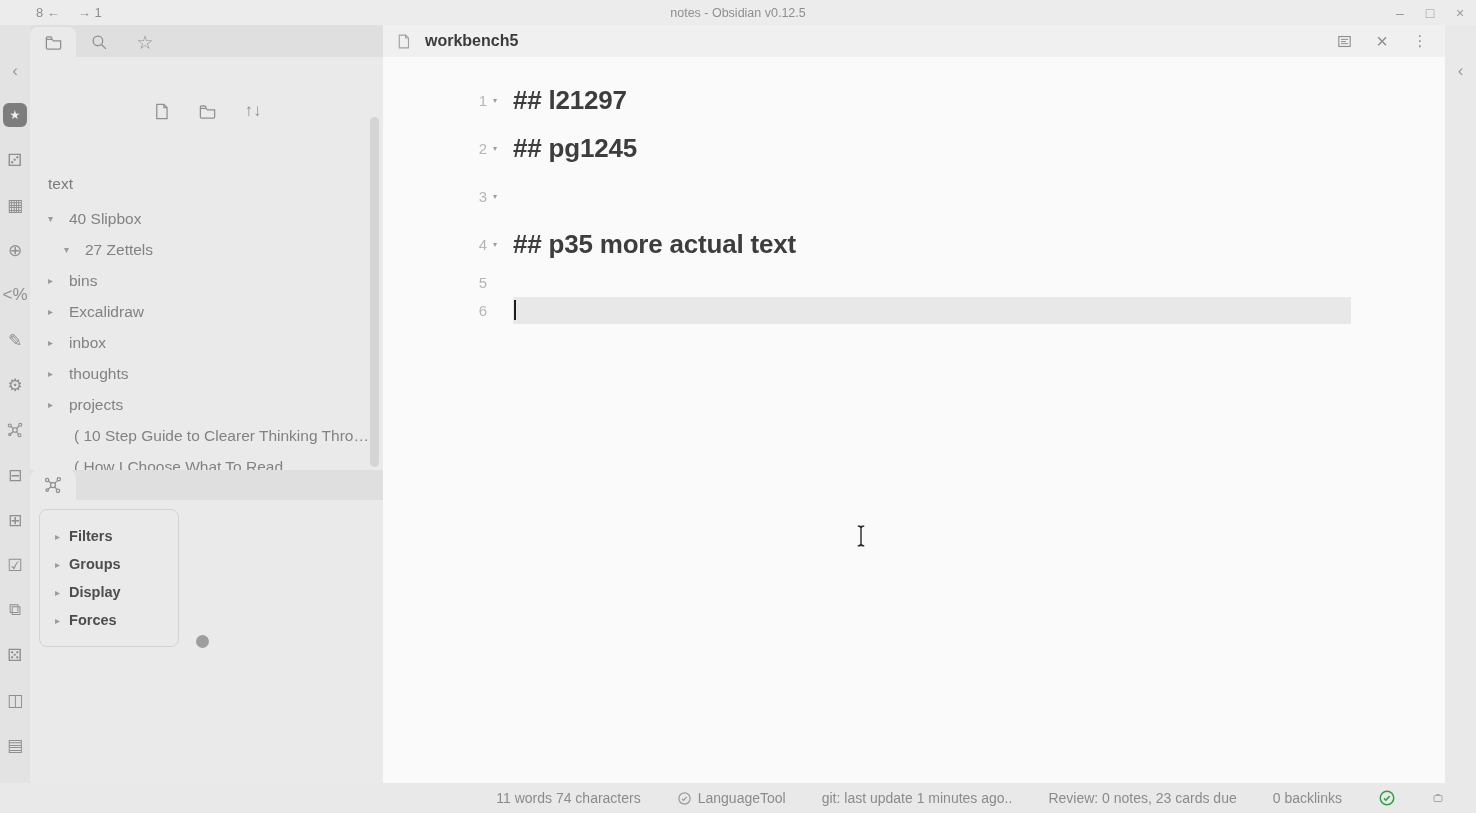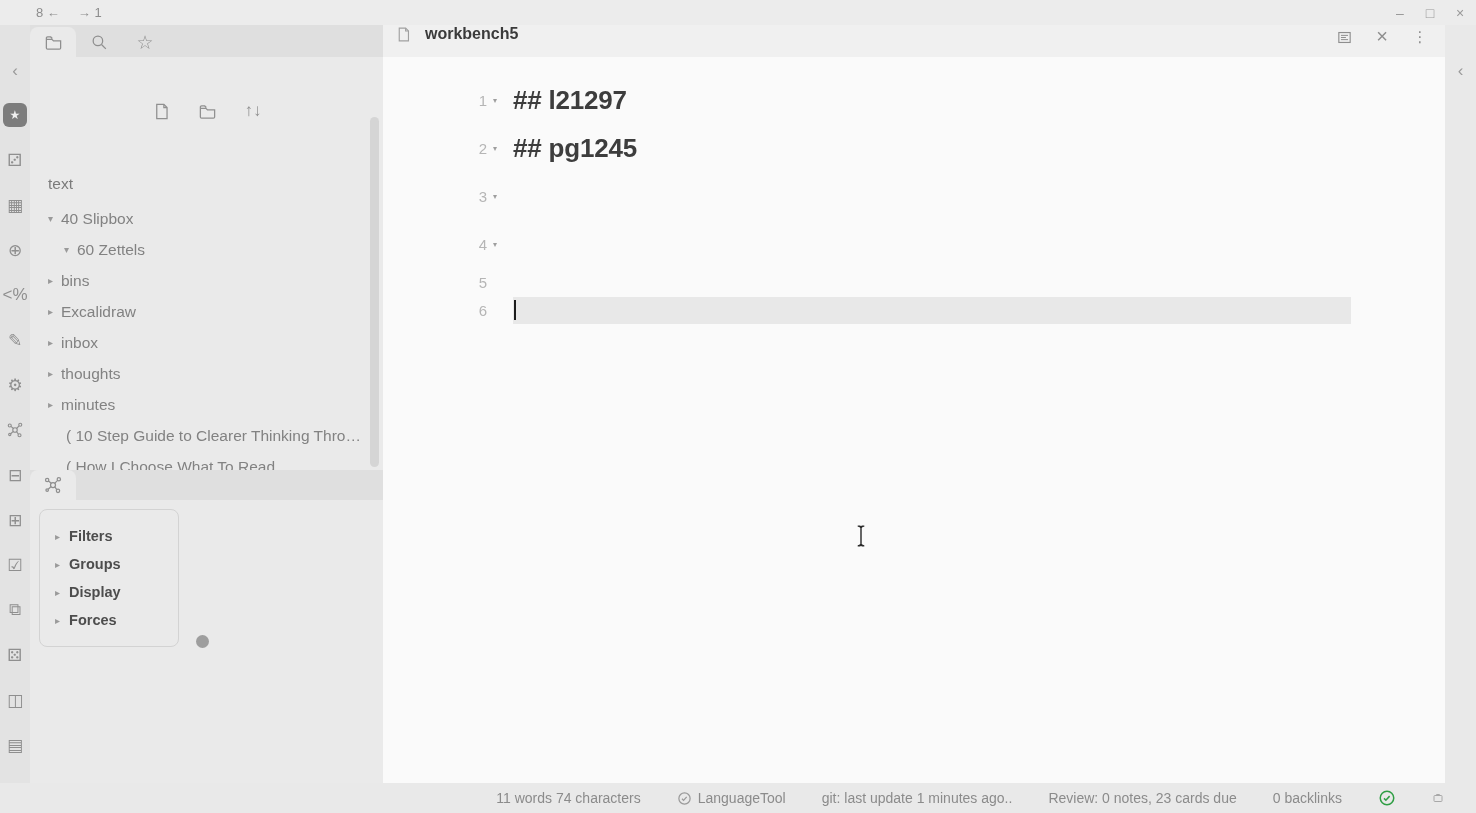--- a/index.html
+++ b/index.html
@@ -31,37 +31,37 @@
   .side-tab.active { background:#eaeaea; }
   .explorer { flex:1; position:relative; overflow:hidden; }
   .explorer-actions { position:absolute; top:44px; left:118px; display:flex; gap:20px;
     color:#909090; font-size:17px; align-items:center; }
   .explorer-actions .act { width:26px; text-align:center; }
   .vault-title { position:absolute; top:118px; left:18px; color:#7b7b7b; font-size:15.5px; }
   .tree { position:absolute; top:146px; left:0; right:14px; }
   .tree-row { height:31px; display:flex; align-items:center; color:#828282; font-size:15.5px;
     white-space:nowrap; overflow:hidden; }
   .tree-row .arrow { width:13px; font-size:10px; color:#9a9a9a; flex:none; }
-  .tree-row .tlabel { overflow:hidden; text-overflow:ellipsis; }
+  .tree-row .tlabel { overflow:hidden; text-overflow:ellipsis;margin-left:8px; }
   .scrollbar-thumb { position:absolute; right:4px; top:60px; width:9px; height:350px;
     background:#d5d5d5; border-radius:5px; }
 
   .graph-tabstrip { height:30px; background:#dfdfdf; display:flex; align-items:flex-end; }
   .graphpanel { height:283px; background:#eaeaea; position:relative; }
   .graph-card { position:absolute; left:9px; top:9px; width:140px; border:1px solid #d3d3d3;
     border-radius:8px; padding:12px 0; background:#eaeaea; }
   .graph-section { height:28px; display:flex; align-items:center; padding-left:15px; gap:9px; }
   .graph-section .arrow { color:#9a9a9a; font-size:10px; }
   .graph-section .glabel { color:#4d4d4d; font-weight:bold; font-size:14.5px; }
   .graph-node { position:absolute; left:166px; top:135px; width:13px; height:13px;
     border-radius:50%; background:#9e9e9e; }
 
   
   .main { flex:1; display:flex; flex-direction:column; background:#fafafa; }
-  .pane-header { height:32px; background:#f0f0f0; display:flex; align-items:flex-start; position:relative; }
+  .pane-header { height:32px; background:#f0f0f0; display:flex; align-items:center; position:relative; }
   .pane-doc-icon { margin-left:12px; color:#a0a0a0; }
   .pane-title { margin-left:13px; color:#3b3b3b; font-weight:bold; font-size:16px; }
   .pane-actions { position:absolute; right:16px; display:flex; gap:20px; align-items:center;
     color:#8e8e8e; font-size:16px; }
   .pane-actions .pa { width:18px; text-align:center; }
   .editor { flex:1; position:relative; }
   .lines { position:absolute; top:19px; left:0; right:0; }
   .line { display:flex; align-items:center; }
   .line .gutter { width:104px; text-align:right; color:#b5b5b5; font-size:15px; flex:none; }
   .line .fold { width:26px; padding-left:6px; font-size:8px; color:#9e9e9e; flex:none; }
@@ -127,20 +127,21 @@
       <path d="M2 1 h2.5 M5.5 1 h2.5 M5 1 v18 M2 19 h2.5 M5.5 19 h2.5 M2 1 q2 0 3 1.5 q1 -1.5 3 -1.5 M2 19 q2 0 3 -1.5 q1 1.5 3 1.5" fill="none" stroke="#2b2b2b" stroke-width="1.3"></path>
     </symbol>
   </defs>
 </svg>
 
 <div class="titlebar">
   <div class="nav-counts">
     <span><span>8</span> <span>←</span></span>
     <span><span>→</span> <span>1</span></span>
   </div>
+  <div class="titlebar-title">notes - Obsidian v0.12.5</div>
   <div class="win-controls">
     <span>–</span>
     <span>□</span>
     <span>×</span>
   </div>
 </div>
 
 <div class="app">
 
   <div class="ribbon">
@@ -224,41 +225,41 @@
           <div class="act"><span><span>↑↓</span></span></div>
         </div>
       <div class="vault-title">text</div>
       <div class="tree" id="file-tree">
           <div class="tree-row" style="padding-left: 18px;">
             <span class="arrow">▾</span>
             <span class="tlabel">40 Slipbox</span>
           </div>
           <div class="tree-row" style="padding-left: 34px;">
             <span class="arrow">▾</span>
-            <span class="tlabel">60 Zettels</span>
+            <span class="tlabel">27 Zettels</span>
           </div>
           <div class="tree-row" style="padding-left: 18px;">
             <span class="arrow">▸</span>
             <span class="tlabel">bins</span>
           </div>
           <div class="tree-row" style="padding-left: 18px;">
             <span class="arrow">▸</span>
             <span class="tlabel">Excalidraw</span>
           </div>
           <div class="tree-row" style="padding-left: 18px;">
             <span class="arrow">▸</span>
             <span class="tlabel">inbox</span>
           </div>
           <div class="tree-row" style="padding-left: 18px;">
             <span class="arrow">▸</span>
             <span class="tlabel">thoughts</span>
           </div>
           <div class="tree-row" style="padding-left: 18px;">
             <span class="arrow">▸</span>
-            <span class="tlabel">minutes</span>
+            <span class="tlabel">projects</span>
           </div>
           <div class="tree-row" style="padding-left: 36px;">
             <span class="tlabel">( 10 Step Guide to Clearer Thinking Throug…</span>
           </div>
           <div class="tree-row" style="padding-left: 36px;">
             <span class="tlabel">( How I Choose What To Read</span>
           </div>
         </div>
       <div class="scrollbar-thumb"></div>
     </div>
@@ -319,20 +320,21 @@
             <span class="fold">▾</span>
             <span class="ltext">## pg1245</span>
           </div>
           <div class="line h2">
             <span class="gutter">3</span>
             <span class="fold">▾</span>
           </div>
           <div class="line h2">
             <span class="gutter">4</span>
             <span class="fold">▾</span>
+            <span class="ltext">## p35 more actual text</span>
           </div>
           <div class="line normal">
             <span class="gutter">5</span>
             <span class="fold"></span>
             <span class="ltext"></span>
           </div>
           <div class="line normal active">
             <span class="gutter">6</span>
             <span class="fold"></span>
             <span class="ltext">

